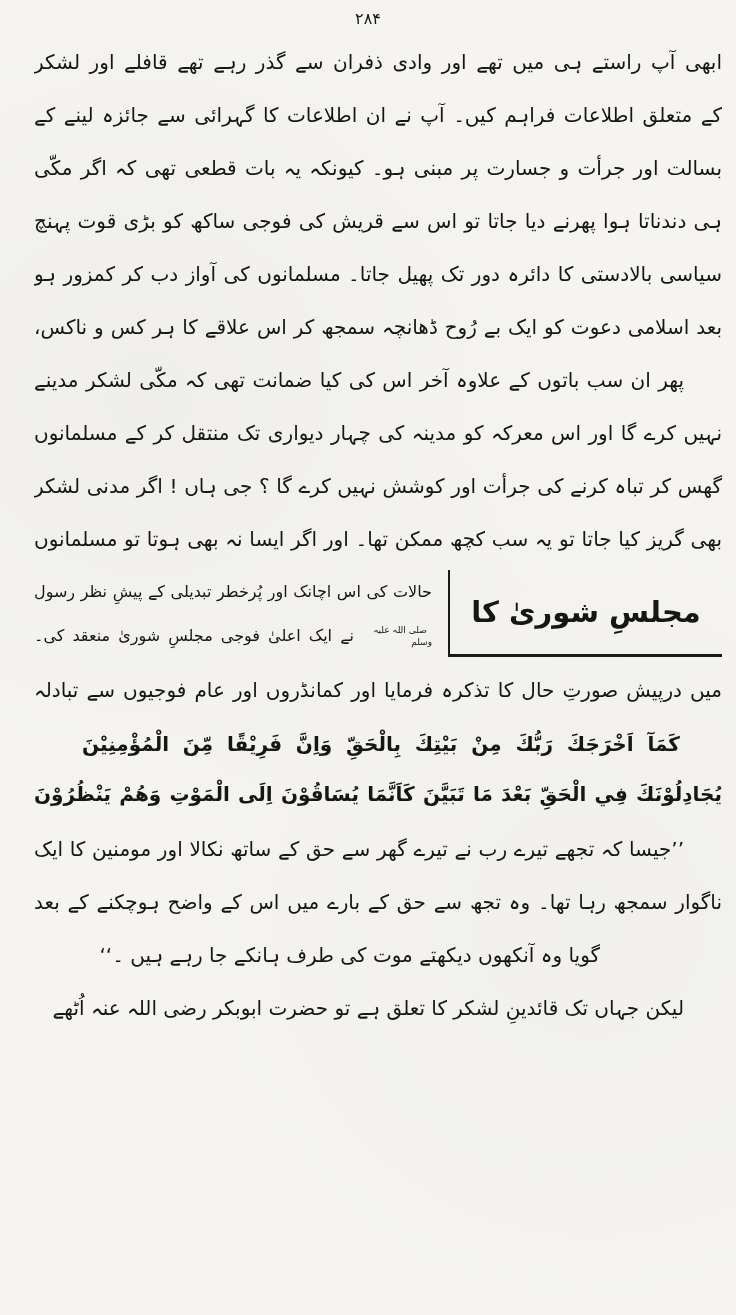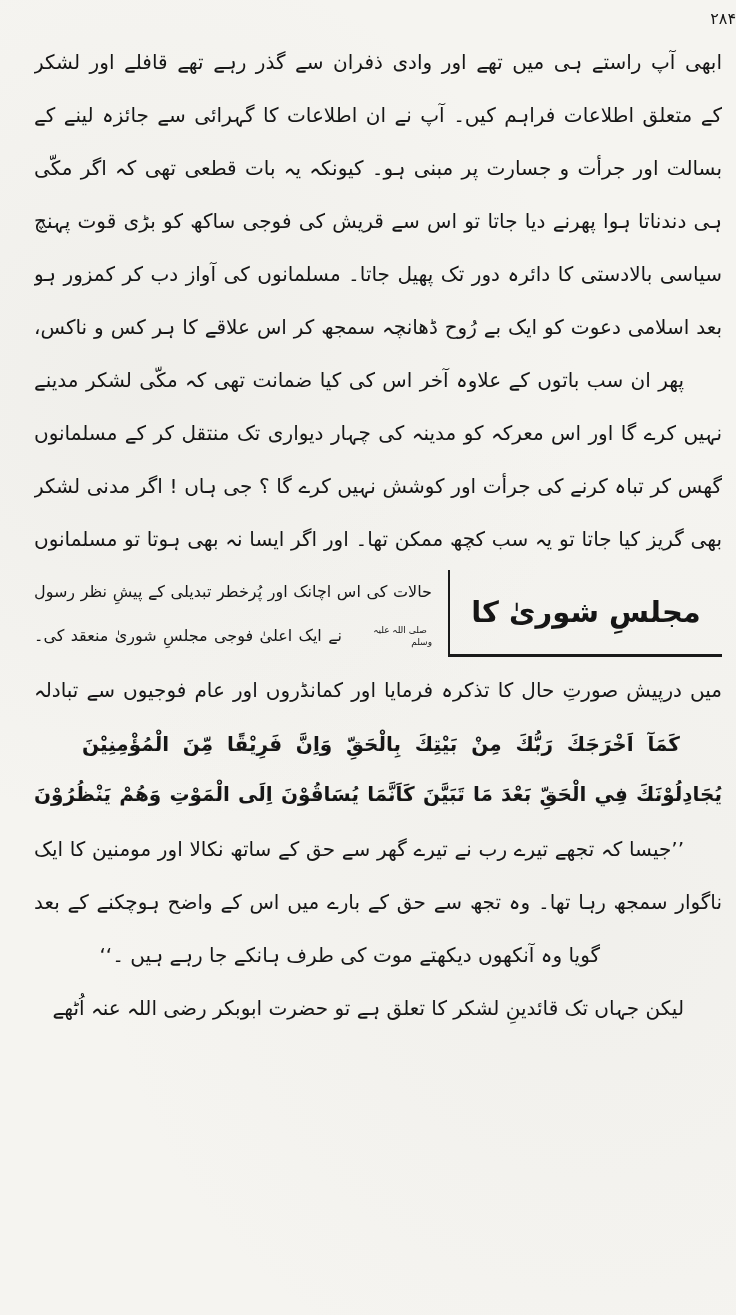--- a/index.html
+++ b/index.html
@@ -9,20 +9,21 @@
     background:#f5f4f0;
     background-image:
       radial-gradient(circle at 20% 30%, rgba(190,190,185,.10), transparent 40%),
       radial-gradient(circle at 80% 70%, rgba(190,190,185,.08), transparent 45%);
     color:#161616;
     font-family:"DejaVu Sans", sans-serif;
     direction:rtl;
     overflow:hidden;
   }
   .pageno{
+    text-align:center;
     font-size:16px;
     padding-top:6px;
     height:30px;
     line-height:26px;
     letter-spacing:2px;
   }
   .content{padding:0 14px 0 34px;}
   .line{
     font-size:20px;
     line-height:53px;
@@ -58,21 +59,21 @@
     height:44px;
     overflow:hidden;
   }
   .stamp{
     display:inline-block;
     width:64px;
     font-size:9px;
     line-height:1.25;
     text-align:center;
     vertical-align:middle;
-    margin-left:26px;
+    margin-left:14px;
     white-space:normal;
   }
   .clear{clear:both;}
   .sec-cont{margin-top:6px;}
   
   .verse{margin-top:2px;}
   .vline{
     font-size:20px;
     font-weight:bold;
     line-height:50px;

